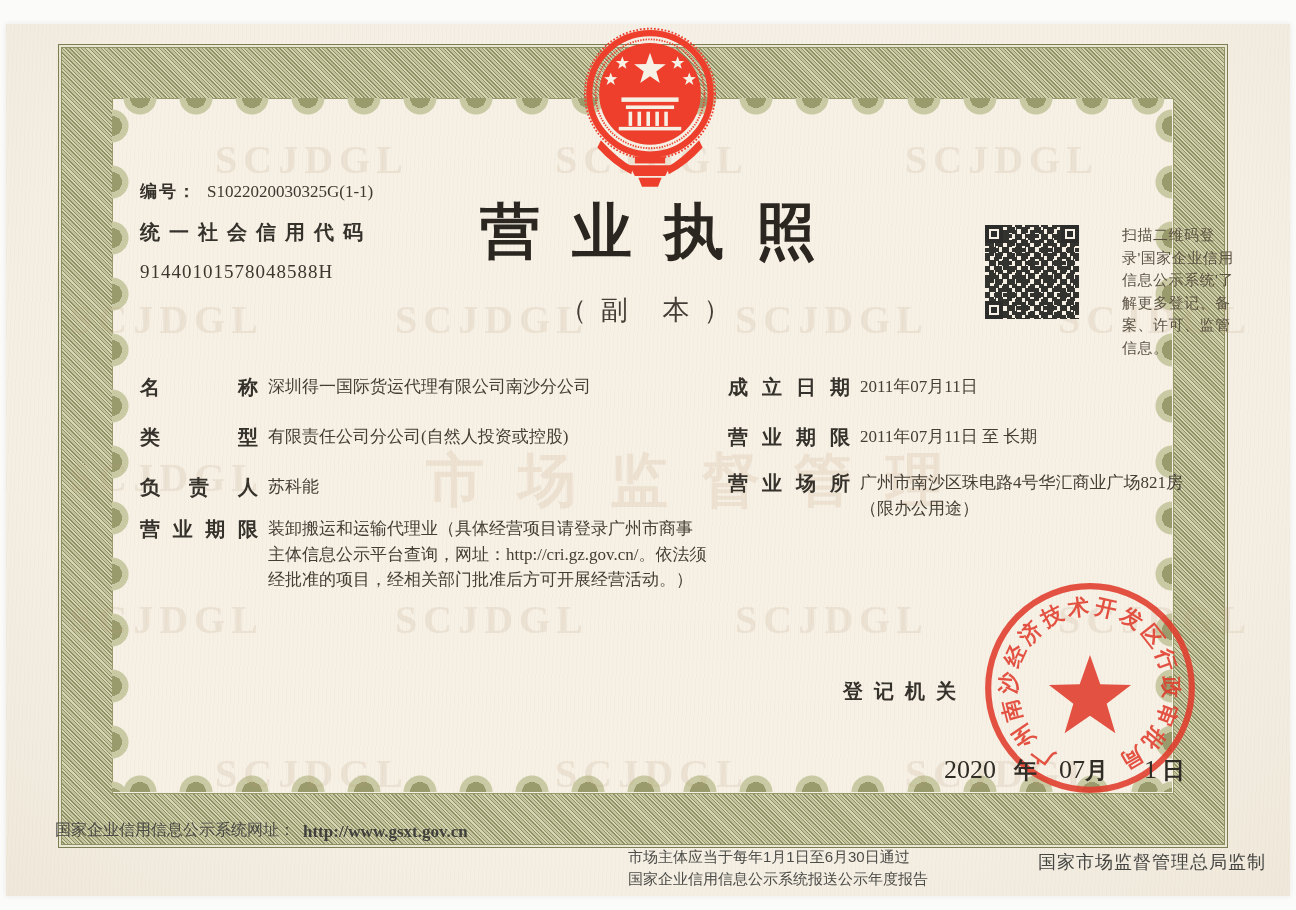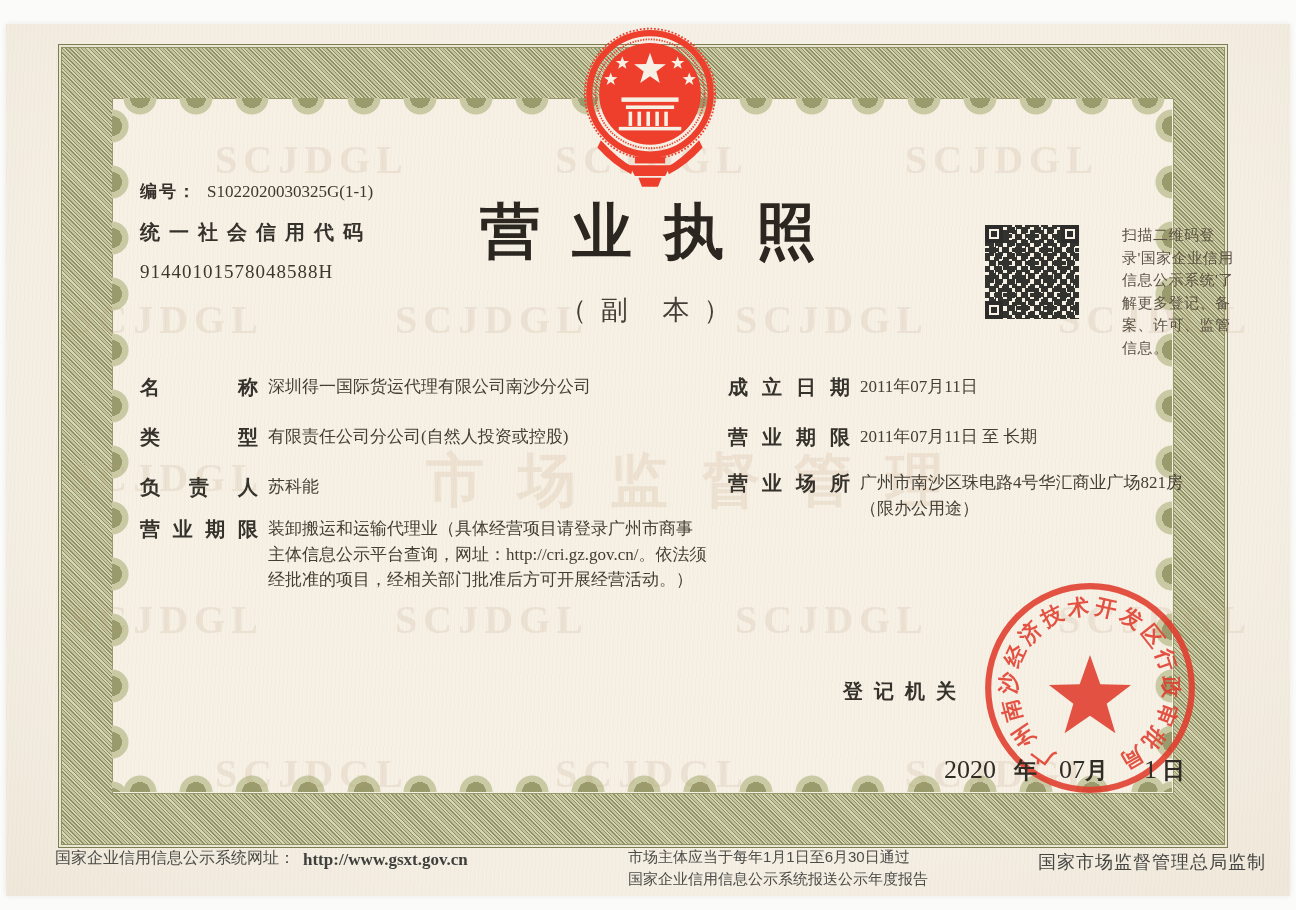--- a/index.html
+++ b/index.html
@@ -111,21 +111,21 @@
     letter-spacing:11px;color:#35312b;}
   .seal{position:absolute;left:976px;top:556px;width:216px;height:216px;opacity:0.88;}
   .date-row{position:absolute;left:938px;top:731px;display:flex;align-items:baseline;
     font-family:"Liberation Serif",serif;color:#2f2b25;}
   .date-row .num{font-size:26px;}
   .date-row .unit{font-size:23px;font-weight:bold;}
   .d-y{margin-right:18px;} .u-y{margin-right:22px;}
   .d-m{} .u-m{margin-right:36px;}
   .d-d{margin-right:5px;}
   
-  .footer-left{position:absolute;left:49px;top:824px;font-size:16px;color:#4b4b47;}
+  .footer-left{position:absolute;left:49px;top:796px;font-size:16px;color:#4b4b47;}
   .footer-left .url{font-family:"Liberation Serif",serif;font-weight:bold;font-size:17px;
     margin-left:8px;position:relative;top:2px;color:#3f3f3c;}
   .footer-mid{position:absolute;left:622px;top:822px;font-size:15px;line-height:1.45;color:#4b4b47;}
   .footer-right{position:absolute;left:1032px;top:826px;font-size:18px;color:#454542;letter-spacing:1px;}
   
   .emblem{position:absolute;left:577px;top:2px;width:134px;height:166px;}
 </style>
 </head>
 <body>
 

